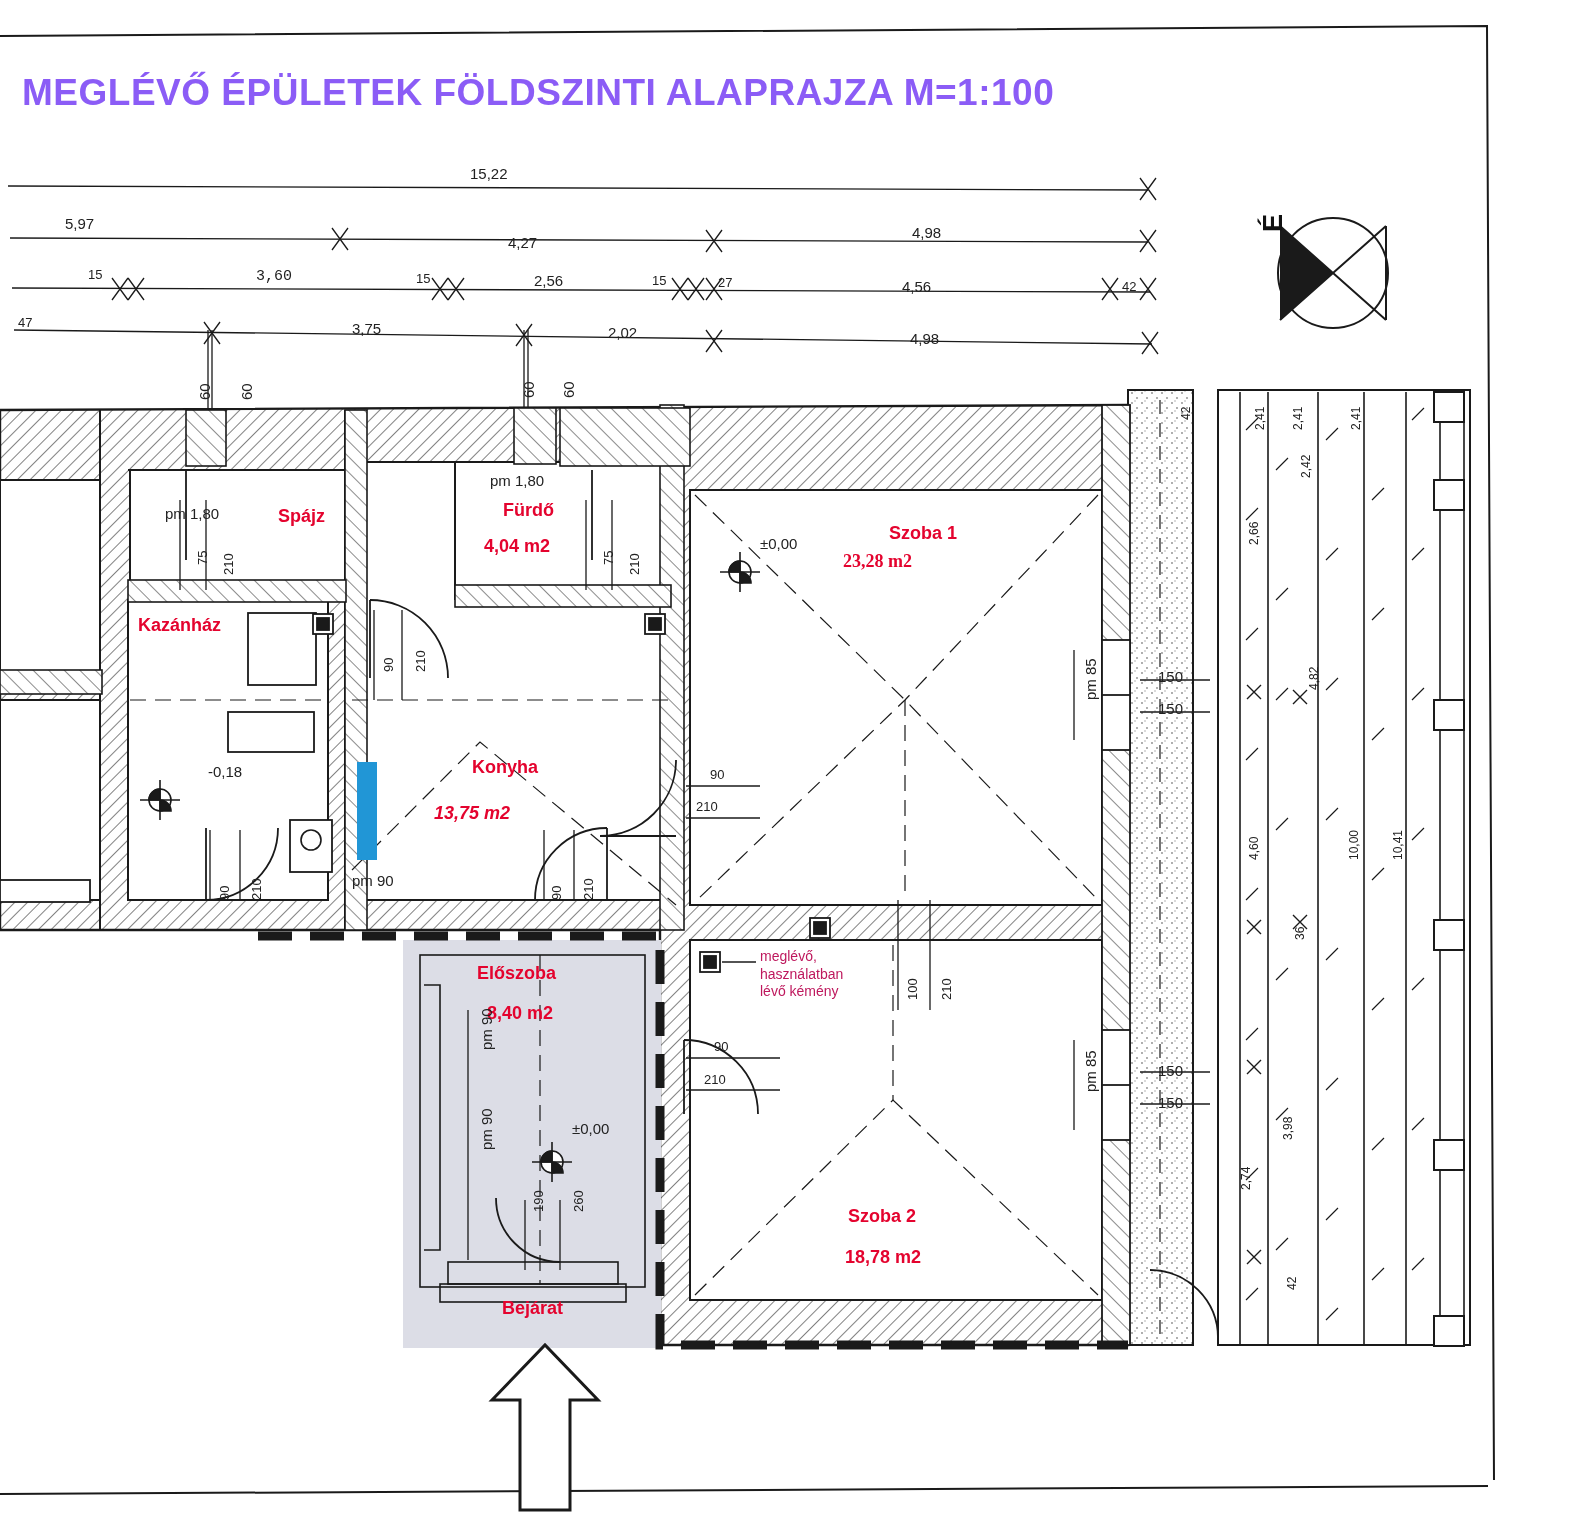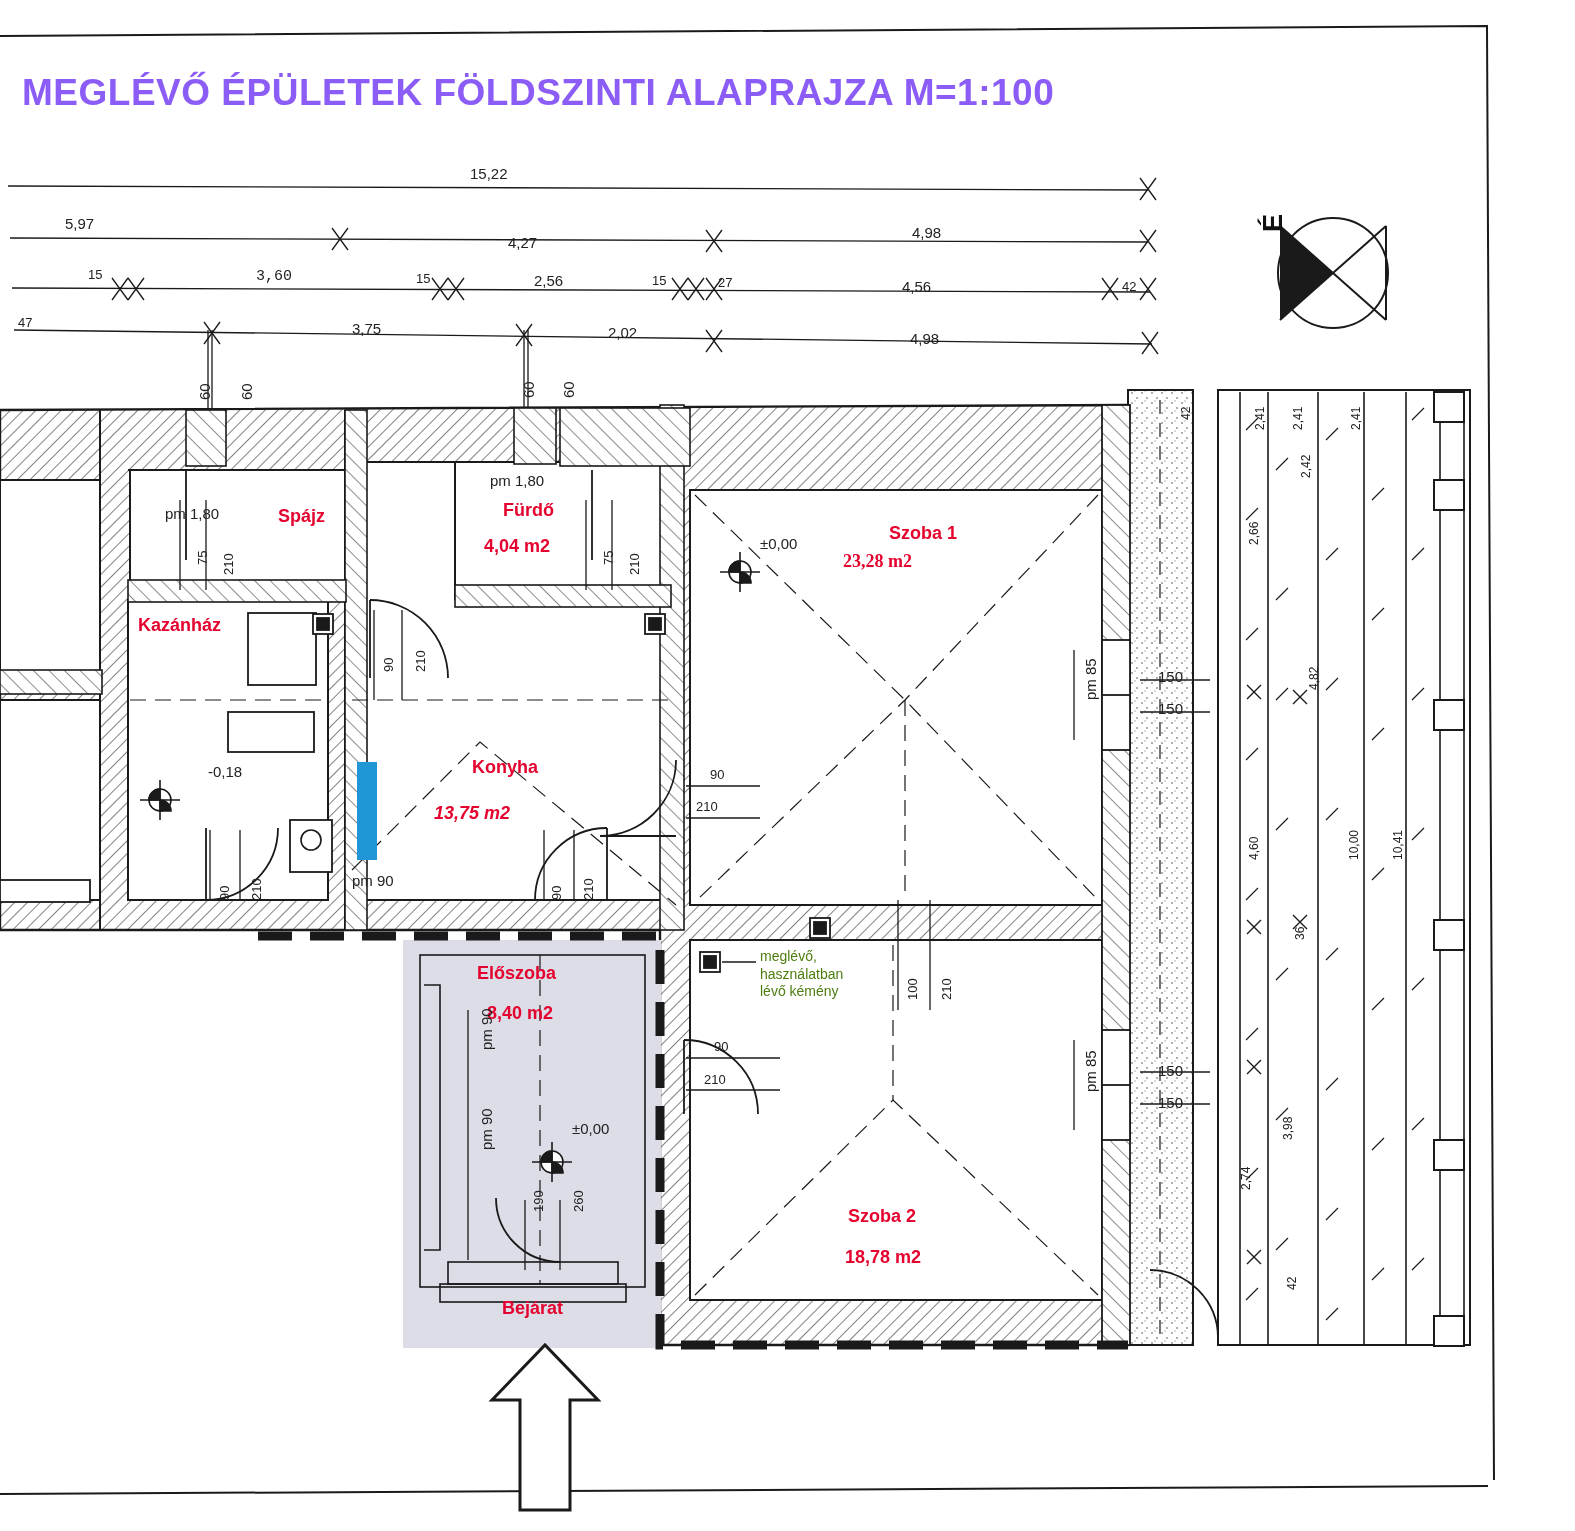--- a/index.html
+++ b/index.html
@@ -17,21 +17,21 @@
     white-space:nowrap;color:#8b5cf6;
   }
   
   svg{position:absolute;left:0;top:0;width:1575px;height:1531px;overflow:visible;}
   
   .lbl{position:absolute;white-space:nowrap;line-height:1.15;}
   .room{color:#e4032e;font-weight:bold;font-size:18px;}
   .area{color:#e4032e;font-weight:bold;font-size:18px;}
   .dim{color:#222;font-size:15px;}
   .dim.small{font-size:13px;}
-  .note{color:#4d7c0f;font-size:14px;line-height:1.25;}
+  .note{color:#be185d;font-size:14px;line-height:1.25;}
   .vert{transform-origin:0 0;transform:rotate(-90deg);}
   .pm{color:#222;font-size:15px;}
   .lvl{color:#222;font-size:15px;}
   .tiny{font-size:12px;color:#222;}
   .ny{color:#111;font-size:27px;font-weight:600;}
 </style>
 </head>
 <body>
 
 <div id="sheet">

